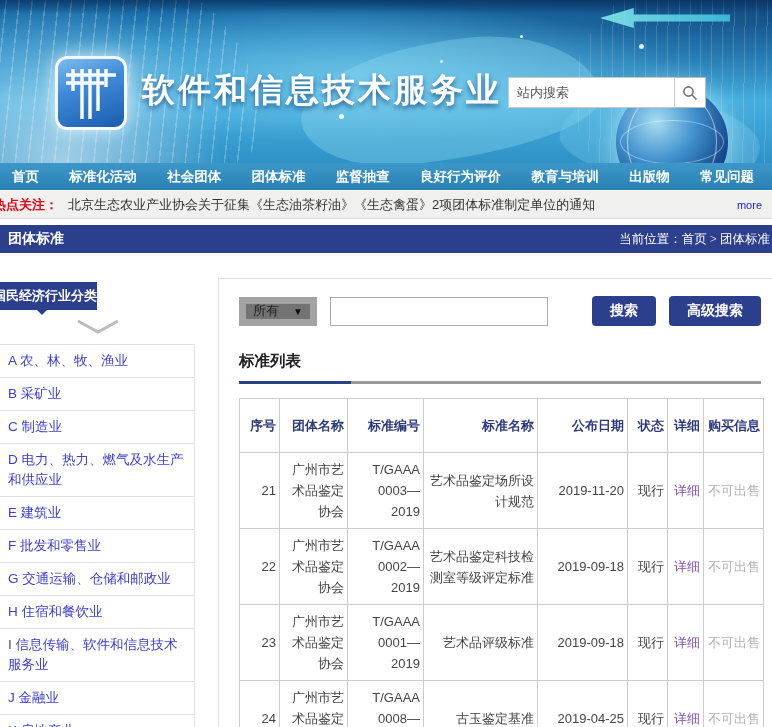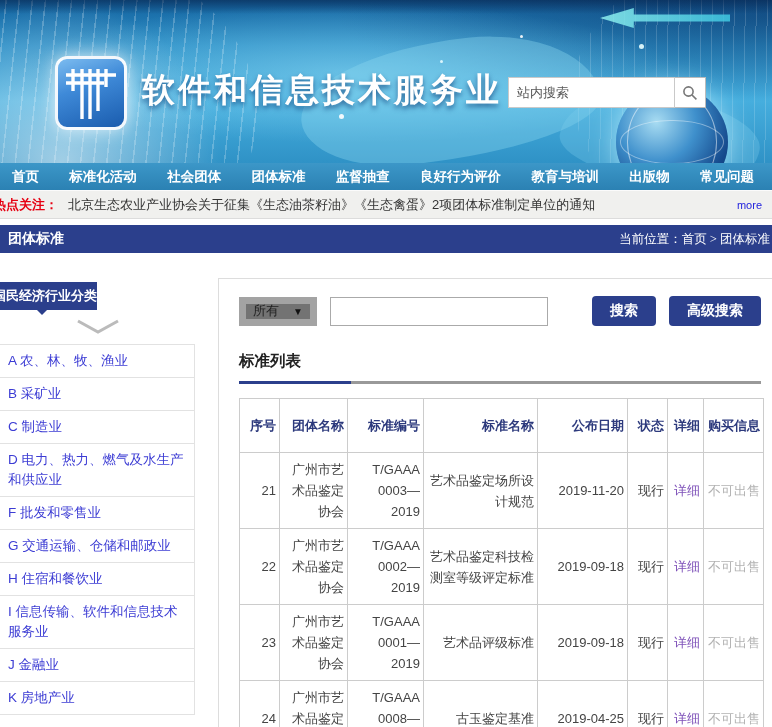--- a/index.html
+++ b/index.html
@@ -197,20 +197,21 @@
     <div class="chev">
       <svg width="44" height="15" viewBox="0 0 44 15">
         <polyline points="2,2 22,13 42,2" fill="none" stroke="#bbb" stroke-width="3"></polyline>
       </svg>
     </div>
     <ul class="catlist">
       <li>A 农、林、牧、渔业</li>
       <li>B 采矿业</li>
       <li>C 制造业</li>
       <li>D 电力、热力、燃气及水生产和供应业</li>
+      <li>E 建筑业</li>
       <li>F 批发和零售业</li>
       <li>G 交通运输、仓储和邮政业</li>
       <li>H 住宿和餐饮业</li>
       <li>I 信息传输、软件和信息技术服务业</li>
       <li>J 金融业</li>
       <li>K 房地产业</li>
     </ul>
   </div>
 
   <div class="mainbox">

